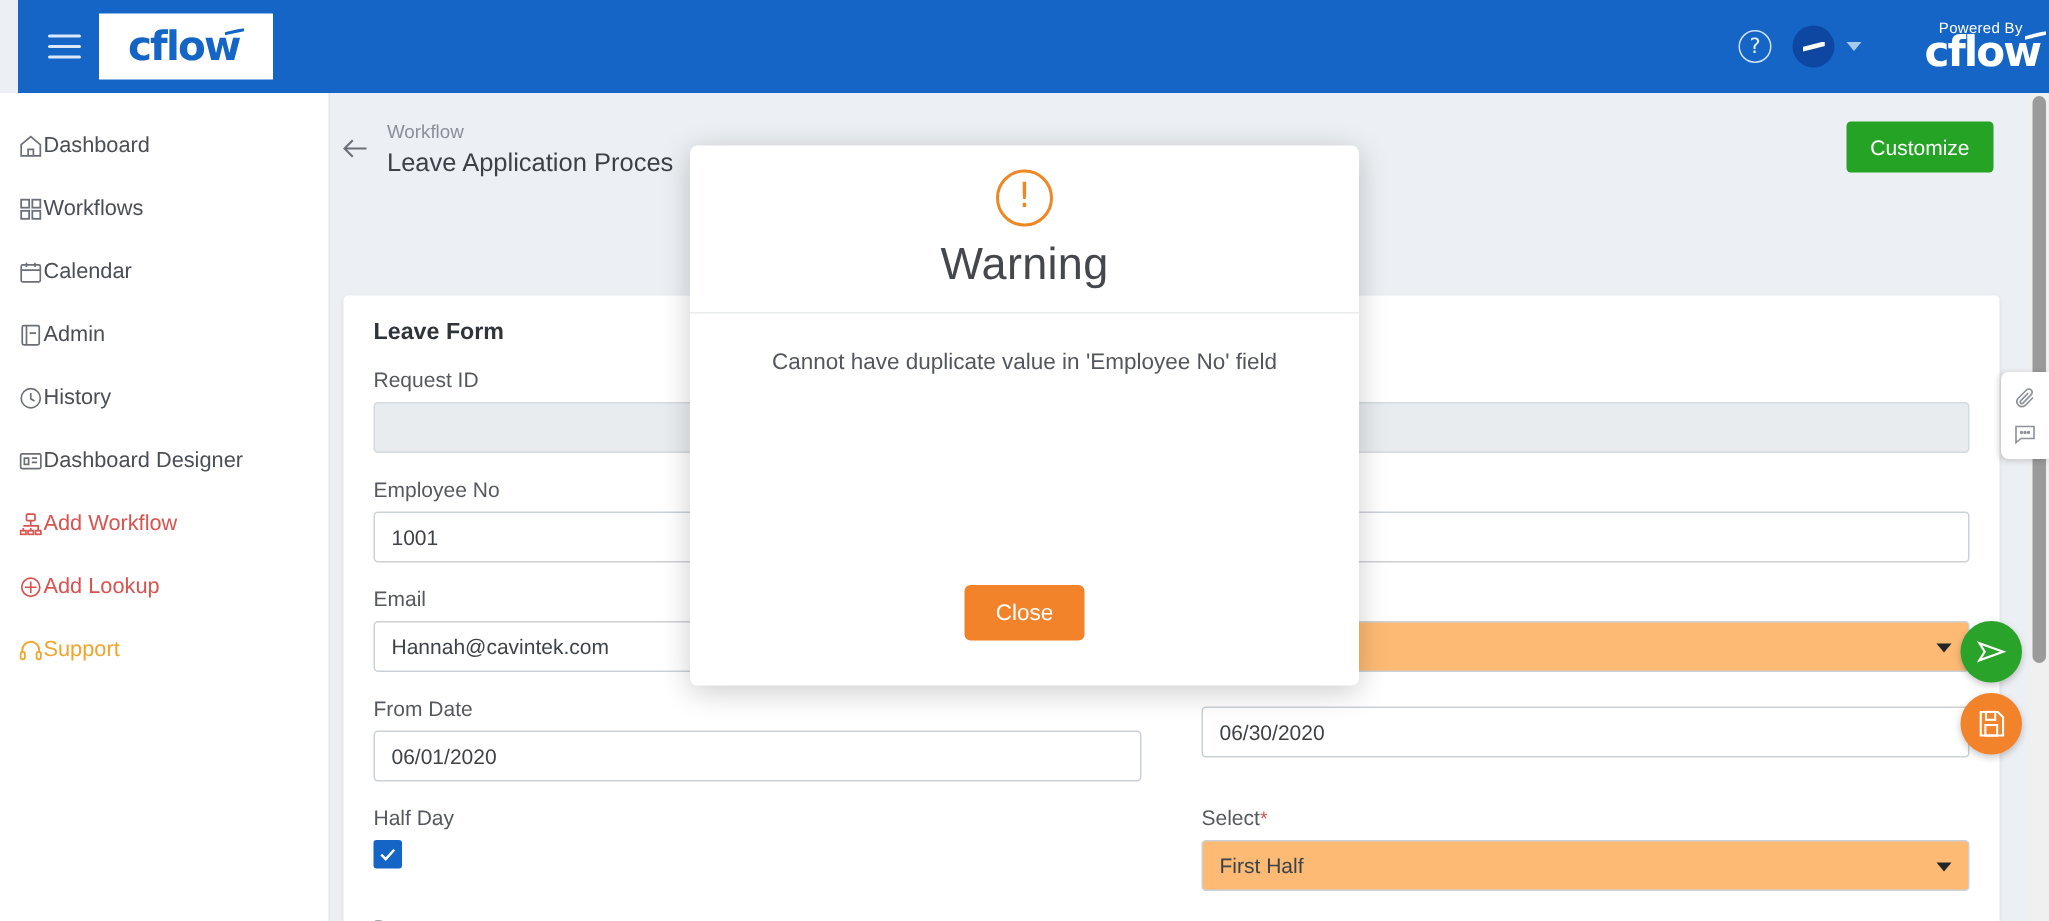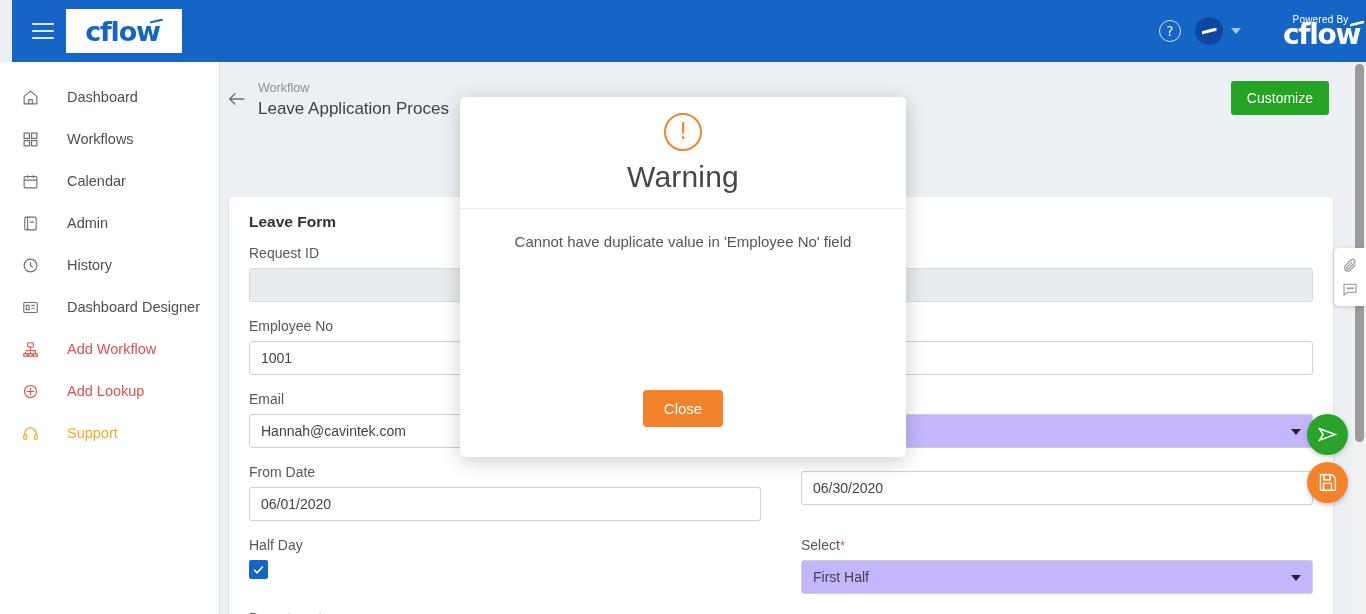--- a/index.html
+++ b/index.html
@@ -93,22 +93,22 @@
   .sidebar {
     position: absolute; top: 62px; left: 0;
     width: 220px; height: 552px;
     background: #ffffff;
     border-right: 1px solid #e3e6ea;
     padding-top: 14px;
     z-index: 10;
   }
   .nav-item {
     display: flex; align-items: center;
-    height: 42px; padding-left: 22px;
-    gap: 28px; cursor: pointer;
+    height: 42px; padding-left: 12px;
+    gap: 0; cursor: pointer;
     font-size: 14.5px; color: #4a4f57;
   }
   .nav-icon {
     width: 17px; height: 17px;
     display: flex; align-items: center; justify-content: center;
     flex: 0 0 17px;
   }
   .nav-icon svg { width: 17px; height: 17px; display: block; }
   .nav-item.accent-red { color: #d9534f; }
   .nav-item.accent-orange { color: #f0a52c; }
@@ -168,21 +168,21 @@
     border: 1px solid #ccd1d7; border-radius: 3px;
     padding: 0 11px; font-size: 14px; color: #3e434a;
     background: #ffffff; font-family: "Liberation Sans", sans-serif;
     outline: none;
   }
   .field-input.disabled { background: #e9ecef; border-color: #d5dade; }
   .field-select {
     width: 100%; height: 34px;
     border: 1px solid #ccd1d7; border-radius: 3px;
     padding: 0 11px; font-size: 14px; color: #3e434a;
-    background: #c4b5fd; display: flex; align-items: center;
+    background: #fdba74; display: flex; align-items: center;
     position: relative; cursor: pointer;
   }
   .sel-caret {
     position: absolute; right: 11px; top: 14px;
     width: 0; height: 0;
     border-left: 5px solid transparent;
     border-right: 5px solid transparent;
     border-top: 6px solid #22262b;
   }
   .checkbox {

